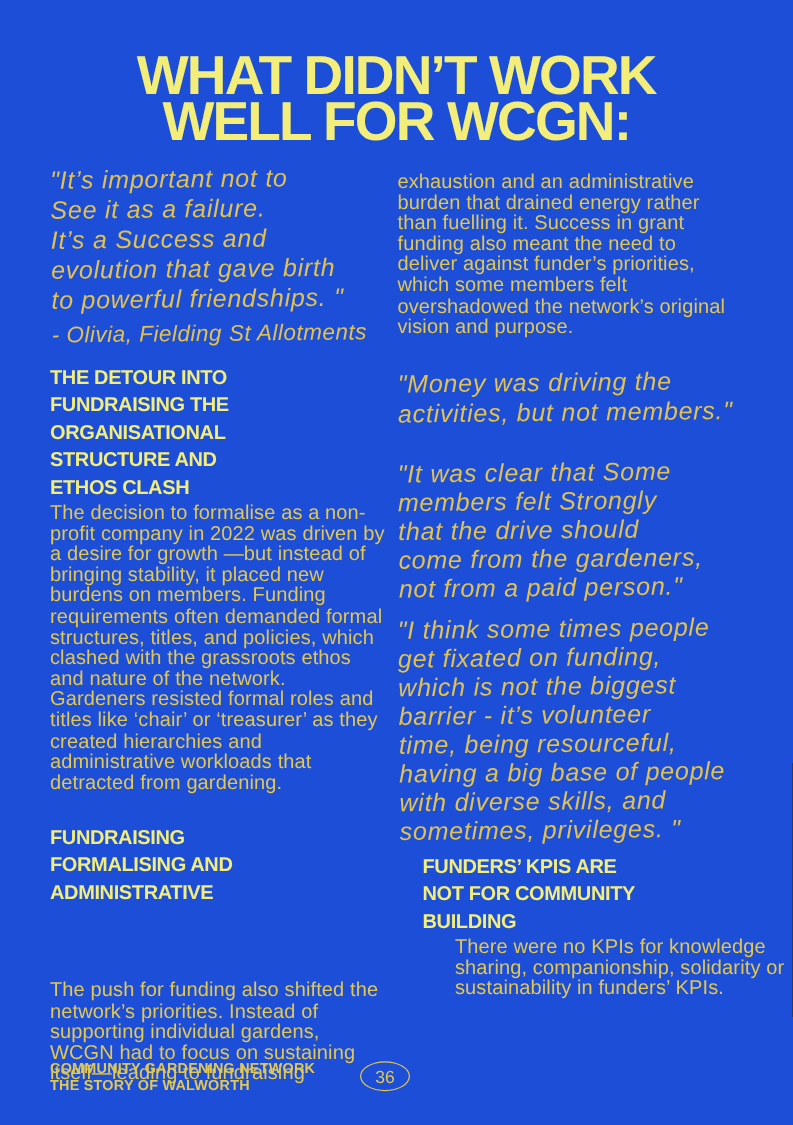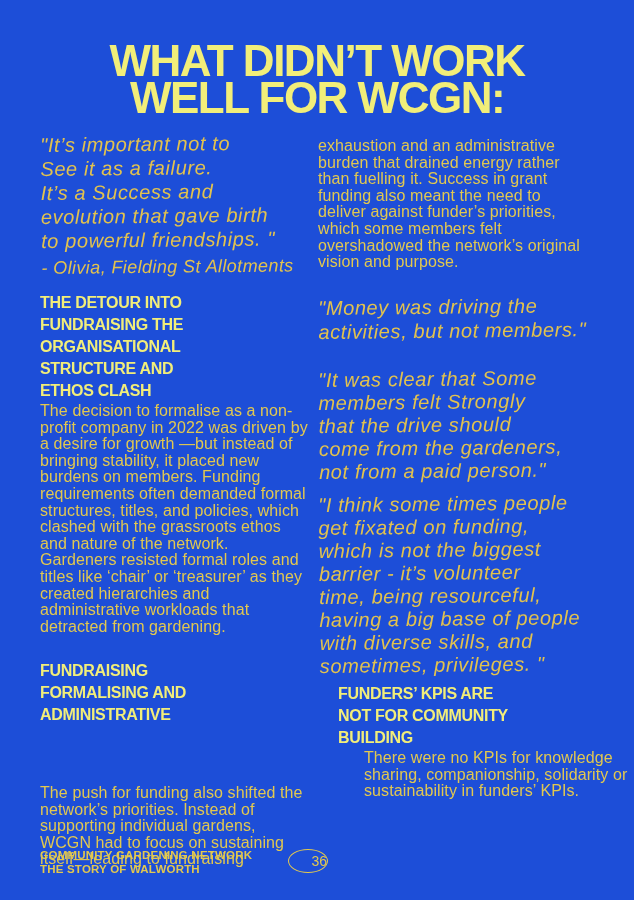--- a/index.html
+++ b/index.html
@@ -55,21 +55,21 @@
     font-size:11.5px;
     line-height:13.5px;
     letter-spacing:0.2px;
   }
   .page-badge{
     left:288px;top:849px;
     width:40px;height:24px;
     border:1.5px solid #E2C84F;
     border-radius:50%;
     box-sizing:border-box;
-    display:flex;align-items:center;justify-content:flex-end;
+    display:flex;align-items:center;justify-content:center;
     color:#E2C84F;
     font-size:14px;font-weight:400;
   }
 </style>
 </head>
 <body>
 
 <div class="page">
 
   <div class="abs title">

